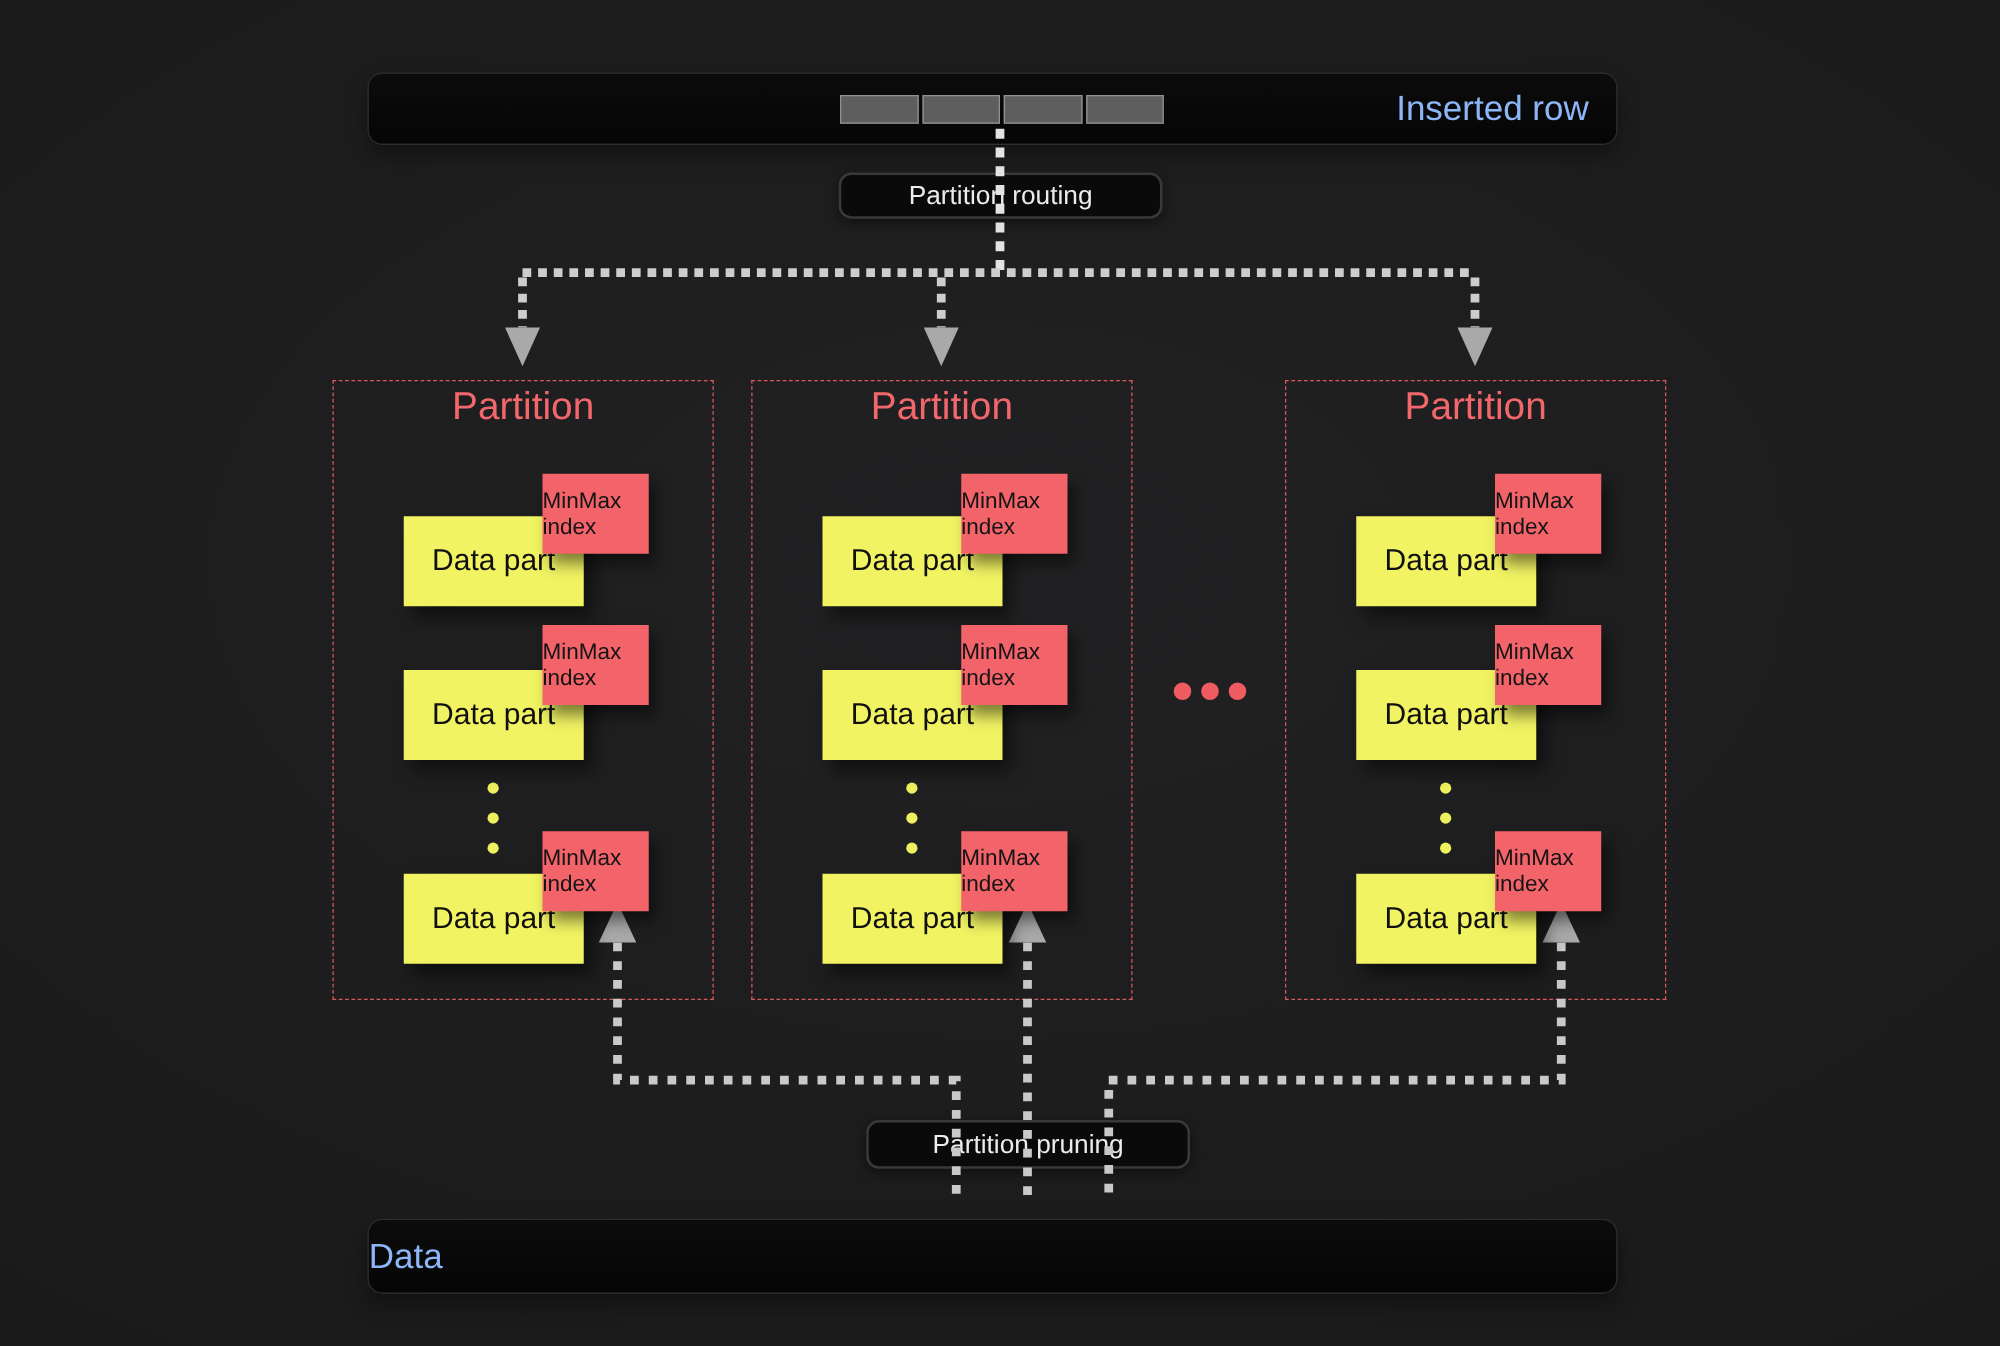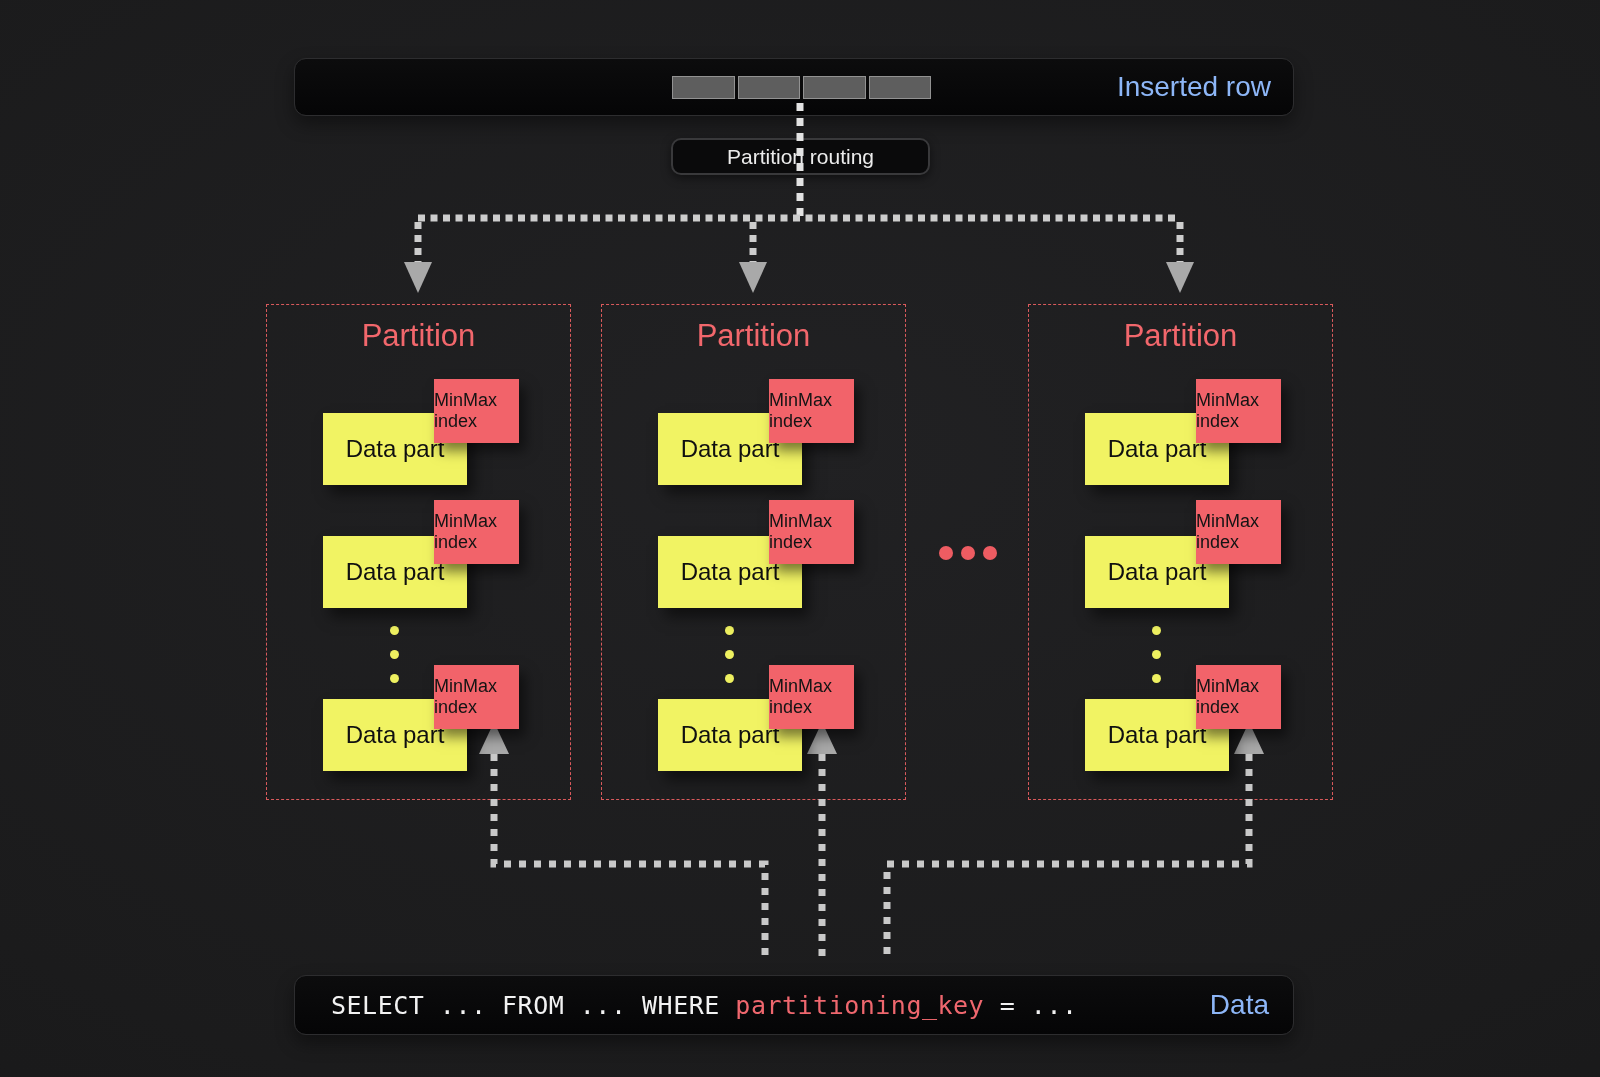--- a/index.html
+++ b/index.html
@@ -41,21 +41,21 @@
   }
   #routing-pill{left:671px;top:138px;}
   #pruning-pill{left:693px;top:896px;height:39px;}
 
   
   .partition{
     position:absolute;top:304px;width:305px;height:496px;box-sizing:border-box;
     border:1.5px dashed #da5a5c;
   }
   .partition.p1{left:266px}.partition.p2{left:601px}.partition.p3{left:1028px}
-  .partition-title{margin-top:13px;text-align:center;font-size:31px;color:#f2676c;}
+  .partition-title{margin-top:2px;text-align:center;font-size:31px;color:#f2676c;}
 
   .tag{
     position:absolute;left:167px;width:85px;height:64px;z-index:2;
     background:#f2636a;color:#141414;font-size:18px;line-height:21px;text-align:left;
     display:flex;align-items:center;justify-content:center;
     box-shadow:6px 8px 12px rgba(0,0,0,.5);
   }
   .t1{top:74px}.t2{top:195px}.t3{top:360px}
 
   .datapart{
@@ -136,23 +136,23 @@
     <div class="datapart dp2">Data part</div>
     <div class="vdots">
         <i></i>
         <i></i>
         <i></i>
       </div>
     <div class="tag t3">MinMax index</div>
     <div class="datapart dp3">Data part</div>
   </div>
 
+  <div class="pill" id="pruning-pill">Partition pruning</div>
 
   <div class="bar query-bar">
-    <div class="code"><span>SELECT ... FROM ... WHERE </span><span class="code-key">partitioning_key</span><span> = ...</span></div>
     <div class="bar-label">Data</div>
   </div>
 
   <svg class="overlay" width="1600" height="1077" viewBox="0 0 1600 1077">
     <g fill="none">
       <path d="M800 103 V216" stroke="#e3e3e3" stroke-width="7" stroke-dasharray="8 7"></path>
       <path d="M418 218 H1180" stroke="#cdcdcd" stroke-width="7" stroke-dasharray="7 5.5"></path>
       <path d="M418 222 V262" stroke="#cdcdcd" stroke-width="7" stroke-dasharray="7 6"></path>
       <path d="M753 222 V262" stroke="#cdcdcd" stroke-width="7" stroke-dasharray="7 6"></path>
       <path d="M1180 222 V262" stroke="#cdcdcd" stroke-width="7" stroke-dasharray="7 6"></path>

